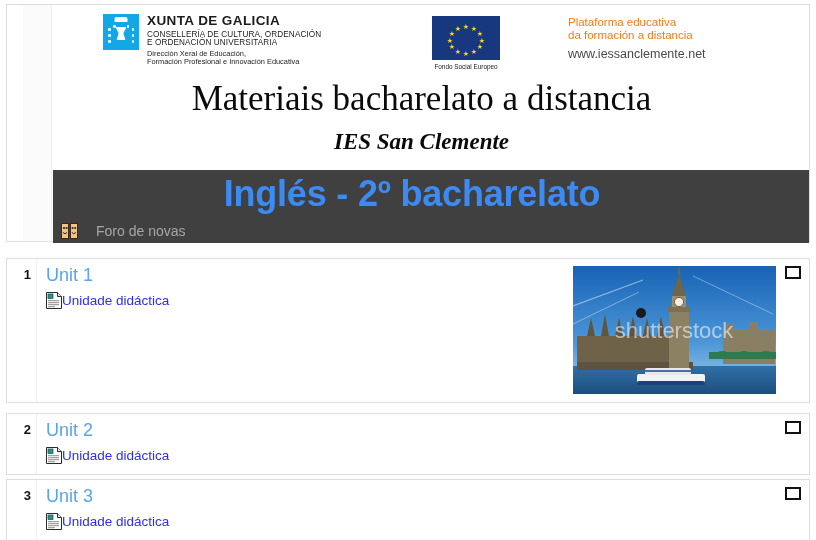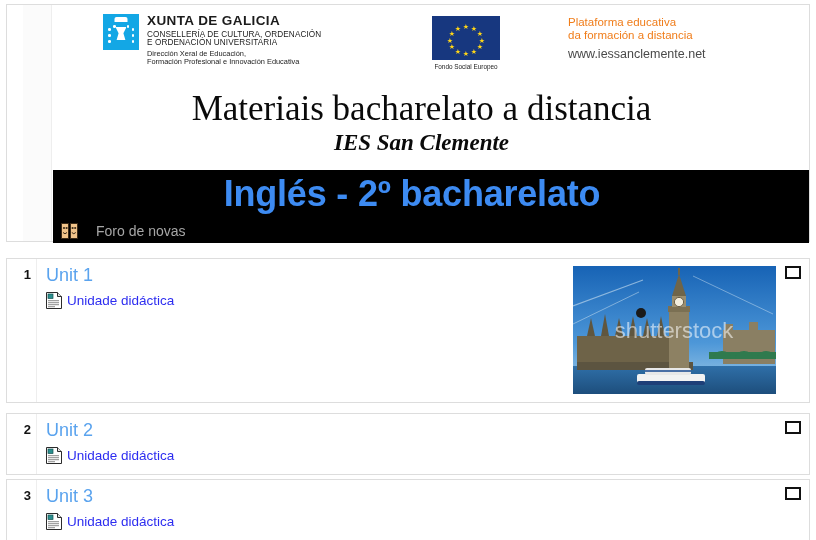--- a/index.html
+++ b/index.html
@@ -186,41 +186,41 @@
     white-space: nowrap;
   }
 
   
   .banner-title {
     text-align: center;
     font-family: "Liberation Serif", serif;
     font-size: 35px;
     color: #0a0a0a;
     line-height: 1.05;
-    margin-top: 16px;
+    margin-top: 6px;
   }
   .banner-subtitle {
     text-align: center;
     font-family: "Liberation Serif", serif;
     font-style: italic;
     font-weight: bold;
     font-size: 23px;
     color: #0a0a0a;
     line-height: 1.1;
-    margin-top: 2px;
+    margin-top: 11px;
   }
 
   
   .course-band {
     position: absolute;
     left: 30px;
     top: 165px;
     right: 0;
     height: 73px;
-    background: #000000;
+    background: #404040;
   }
   .course-headline {
     position: absolute;
     left: 0;
     right: 38px;
     top: 3px;
     text-align: center;
     font-size: 36px;
     font-weight: bold;
     color: #3d8bf2;
@@ -287,21 +287,20 @@
   .unit-resource {
     position: absolute;
     left: 9px;
     top: 33px;
     display: flex;
     align-items: center;
   }
   .unit-resource .res-label {
     color: #2d2df0;
     font-size: 13.5px;
-    margin-left: 5px;
     cursor: pointer;
   }
   .icon-doc {
     width: 16px;
     height: 17px;
     flex: none;
     display: block;
   }
 
   

